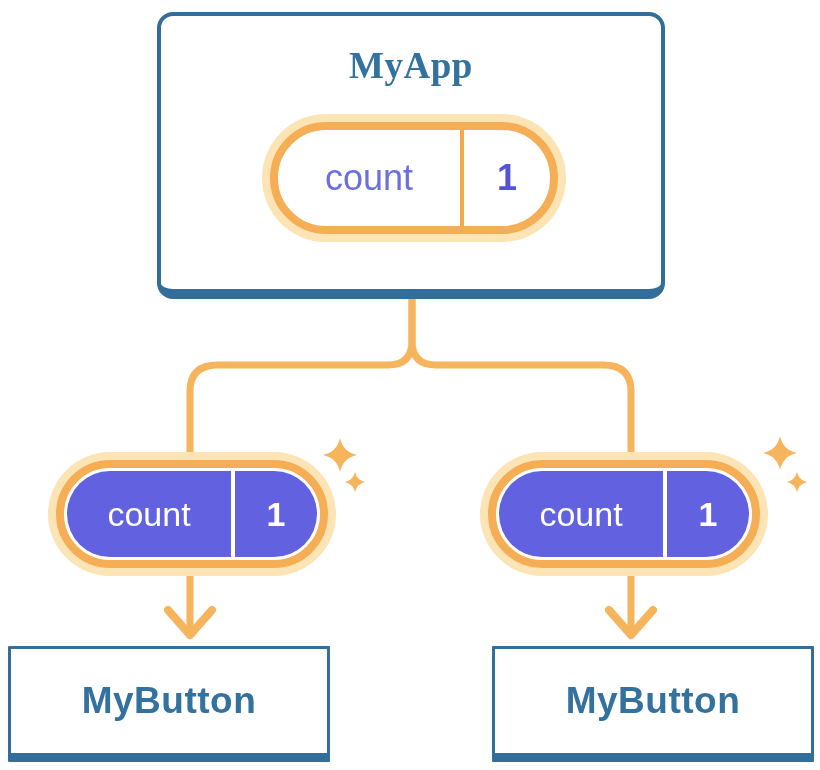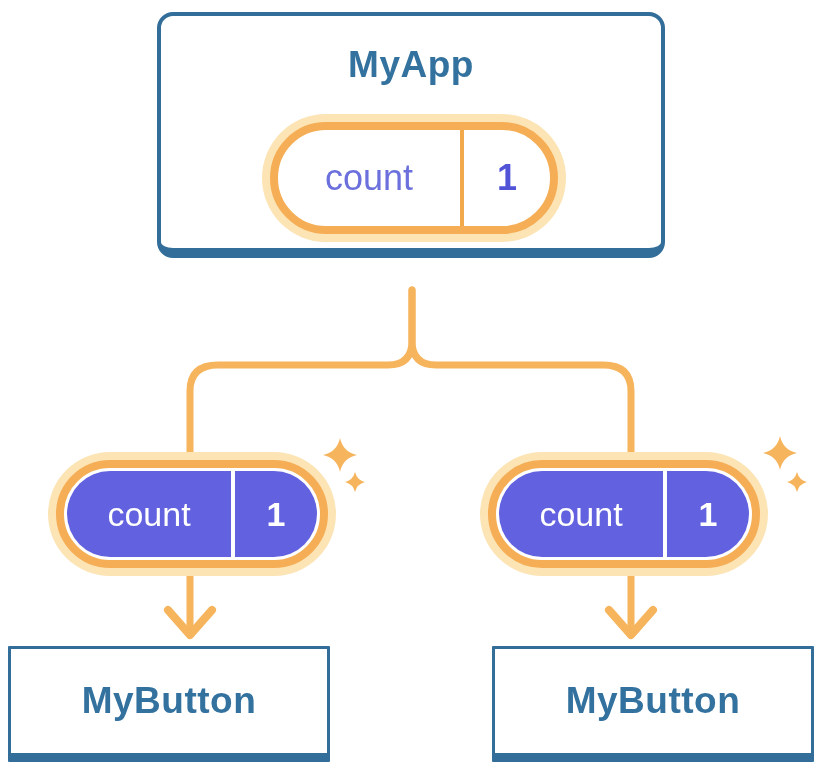--- a/index.html
+++ b/index.html
@@ -12,21 +12,21 @@
   }
   
   .card{
     position:absolute;
     background:#ffffff;
     border:4px solid #326E99;
     border-bottom-width:10px;
     border-radius:16px;
     box-sizing:border-box;
   }
-  .card.root{ left:157px; top:12px; width:508px; height:246px; }
+  .card.root{ left:157px; top:12px; width:508px; height:287px;font-family:Liberation Serif, serif; }
   .card.leaf{
     border-width:3px; border-bottom-width:9px; border-radius:1px;
     width:322px; height:116px;
     display:flex; align-items:center; justify-content:center;
   }
   .card.leaf.left{ left:8px;  top:646px; }
   .card.leaf.right{ left:492px; top:646px; }
   .card-title{
     color:#33719E;
     font-size:37px;

